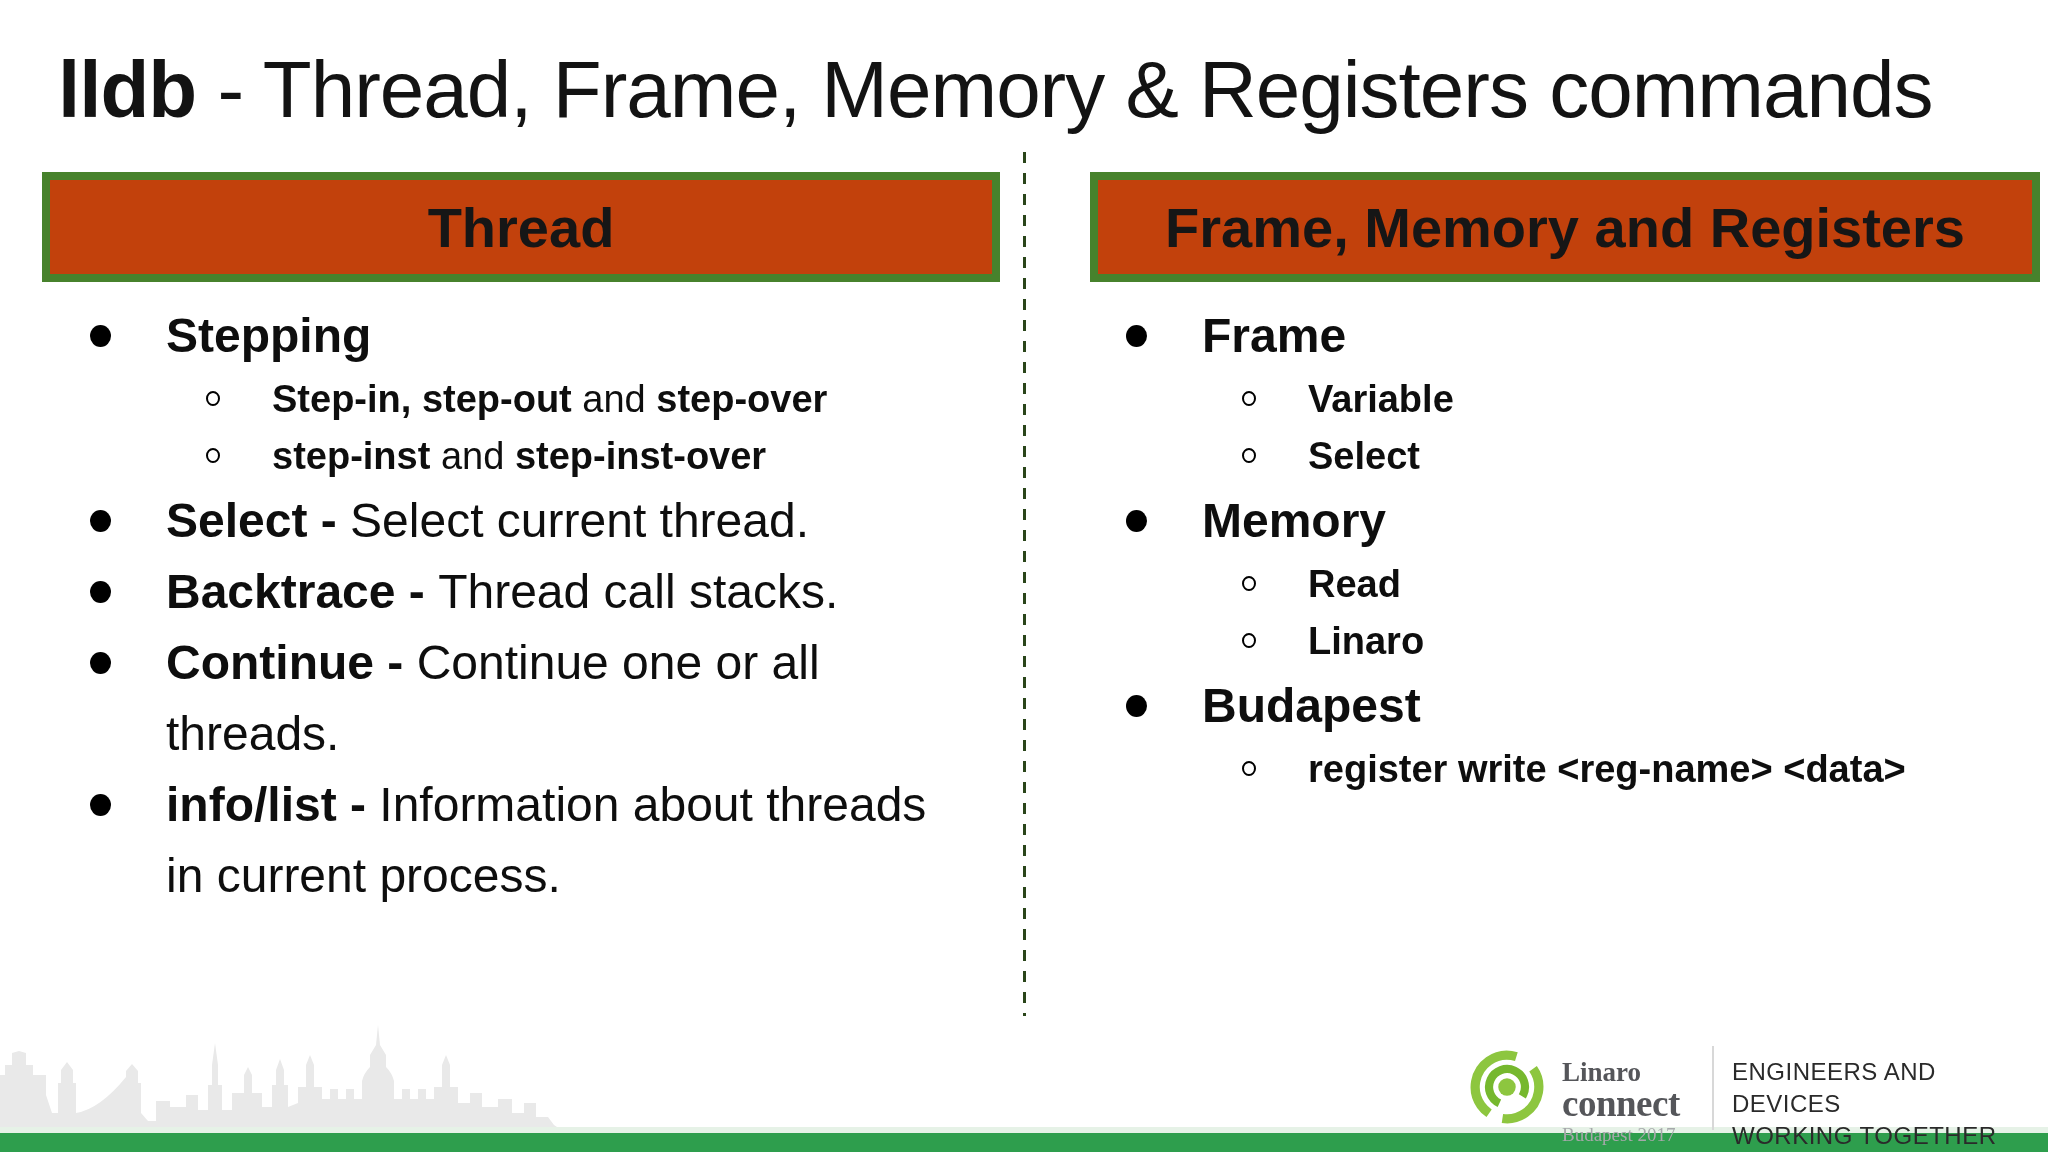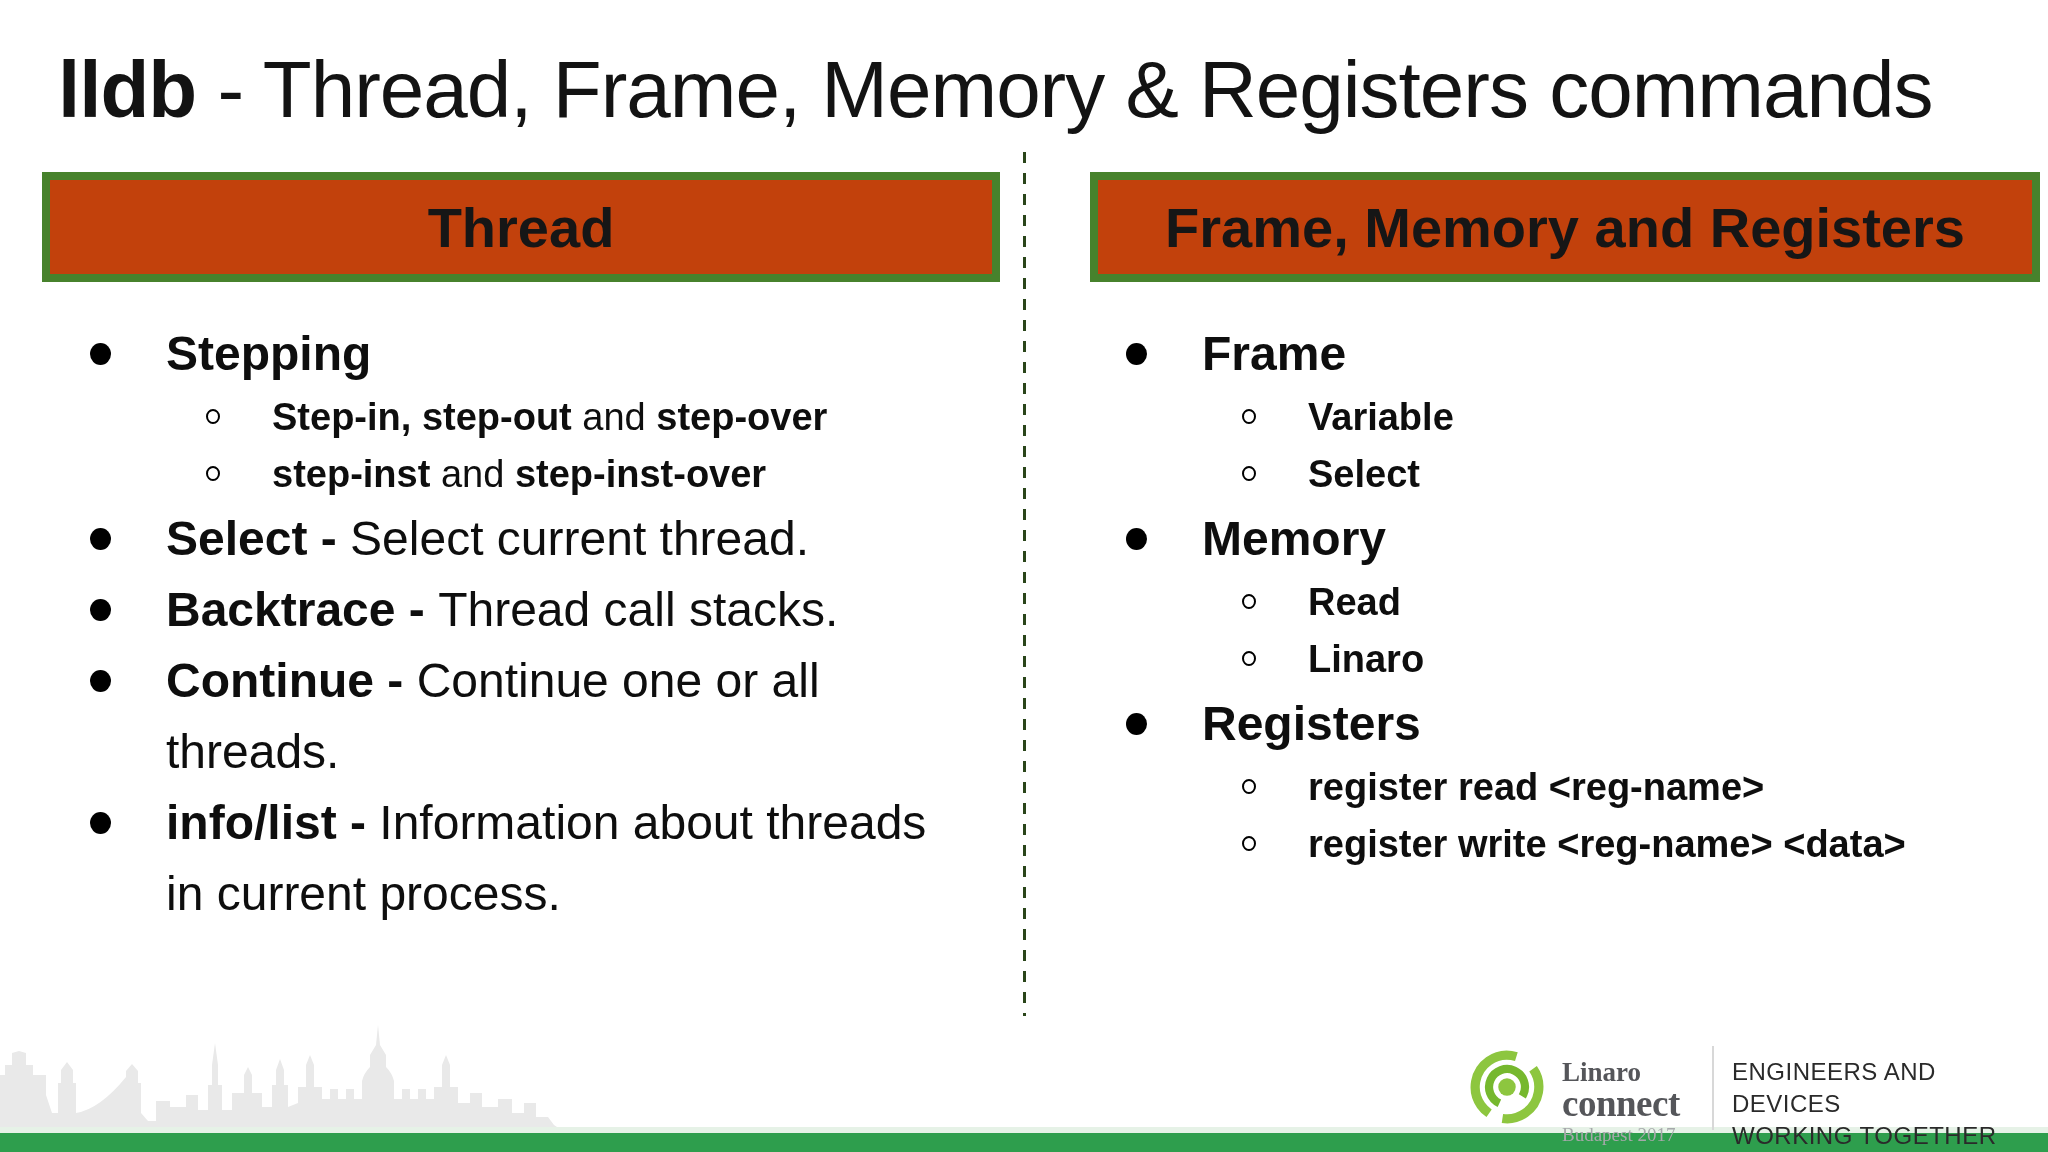--- a/index.html
+++ b/index.html
@@ -30,21 +30,21 @@
   .hdr-right{left:1090px;width:950px;}
 
   
   .divider{
     position:absolute;left:1023px;top:152px;width:3px;height:864px;
     background:repeating-linear-gradient(to bottom,#2a451a 0 11px,transparent 11px 21px);
   }
 
   
   ul.col-list{
-    list-style:none;margin:0;padding:0;position:absolute;top:318px;
+    list-style:none;margin:0;padding:0;position:absolute;top:300px;
   }
   ul.col-list.left{left:88px;width:846px;}
   ul.col-list.right{left:1124px;width:900px;}
   ul.col-list li{position:relative;color:#0e0e0e;}
   ul.col-list li.l1{
     font-size:48px;line-height:71px;padding-left:78px;
   }
   ul.col-list li.l2{
     font-size:38px;line-height:57px;padding-left:184px;font-weight:bold;
   }
@@ -114,22 +114,21 @@
       <li class="l1"><b>Continue - </b><span>Continue one or all threads.</span></li>
       <li class="l1"><b>info/list - </b><span>Information about threads in current process.</span></li>
     </ul>
   <ul class="col-list right">
       <li class="l1"><b>Frame</b></li>
       <li class="l2"><b>Variable</b></li>
       <li class="l2"><b>Select</b></li>
       <li class="l1"><b>Memory</b></li>
       <li class="l2"><b>Read</b></li>
       <li class="l2"><b>Linaro</b></li>
-      <li class="l1"><b>Registers</b></li>
-      <li class="l2"><b>register read &lt;reg-name&gt;</b></li>
+      <li class="l1"><b>Budapest</b></li>
       <li class="l2"><b>register write &lt;reg-name&gt; &lt;data&gt;</b></li>
     </ul>
 
   <svg class="skyline" viewBox="0 0 560 118" preserveAspectRatio="none">
     <path fill="#e9e9e9" d="
       M0,118 L0,60 L5,60 L5,50 L12,50 L12,38 L19,36 L26,38 L26,50 L33,50 L33,60 L46,60 L46,80 L52,98
       L58,98 L58,68 L61,68 L61,55 L67,47 L73,55 L73,68 L76,68 L76,98
       Q100,94 126,62 L126,56 L132,49 L138,56 L138,68 L141,68 L141,98 L148,106
       L156,106 L156,86 L170,86 L170,92 L186,92 L186,80 L198,80 L198,95
       L208,95 L208,70 L212,70 L212,50 L215,28 L218,50 L218,70 L222,70 L222,95

